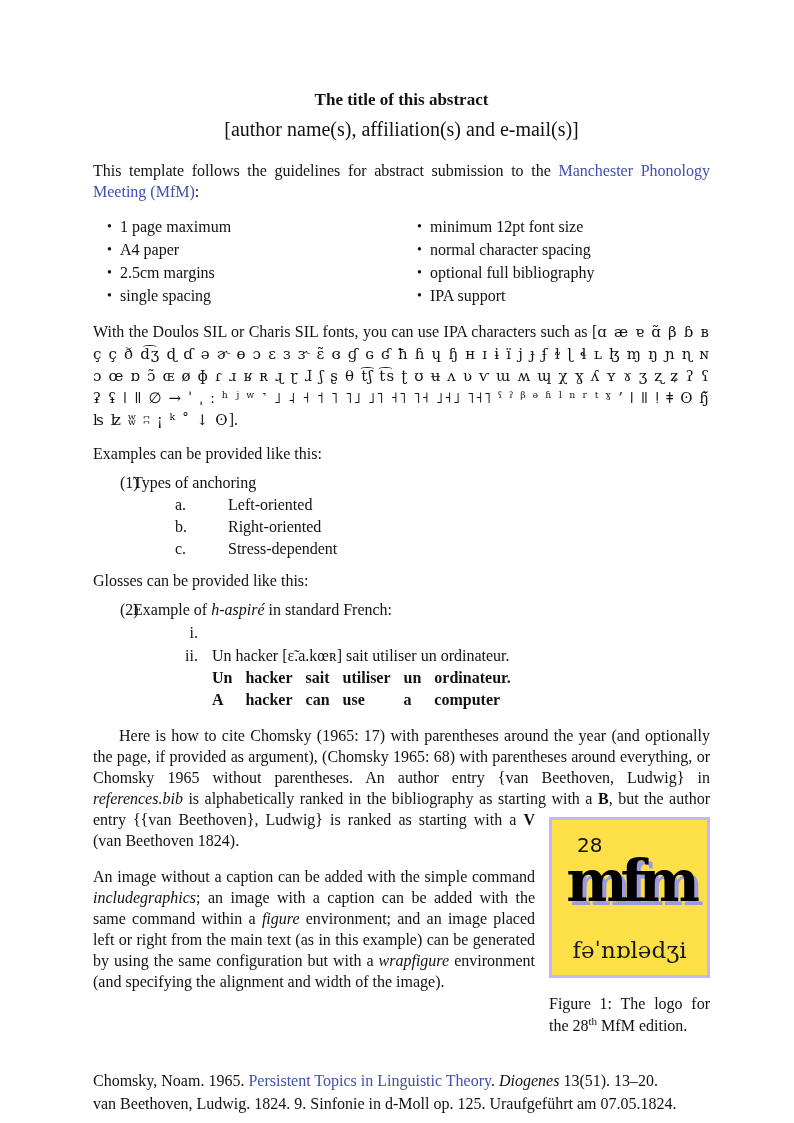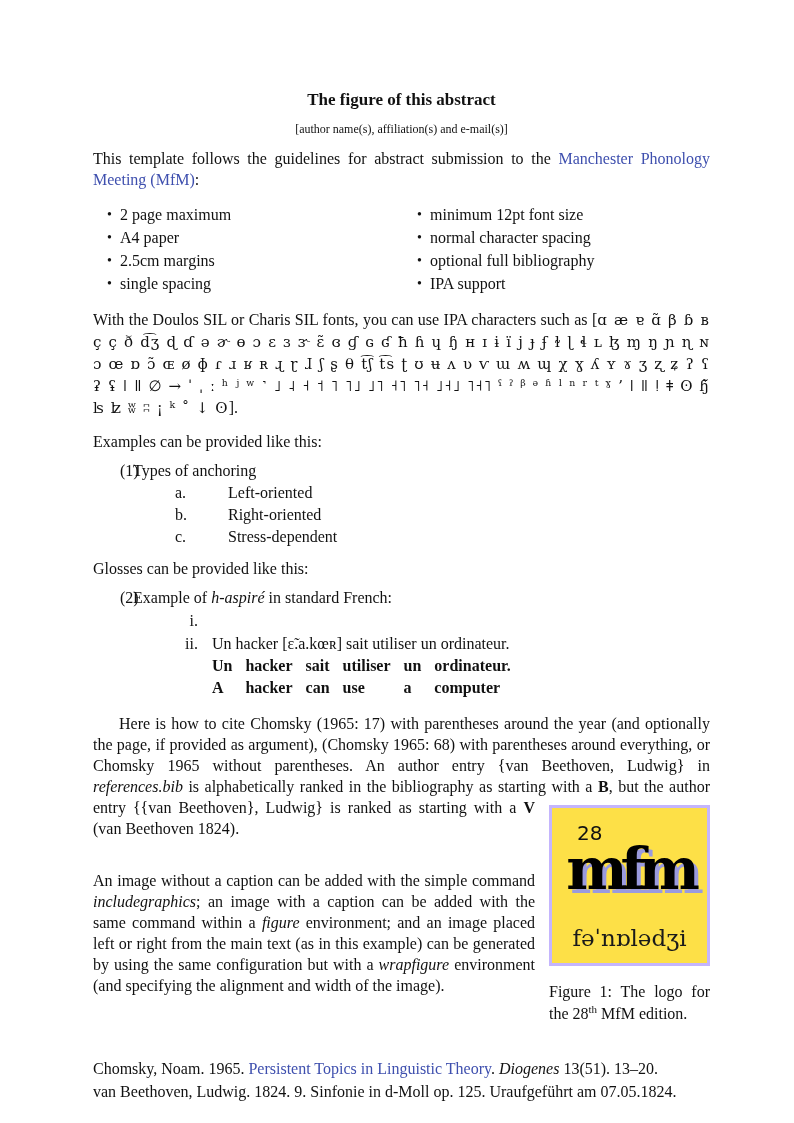--- a/index.html
+++ b/index.html
@@ -2,21 +2,21 @@
 <html><head>
 <meta charset="utf-8">
 <style>
   * { margin:0; padding:0; box-sizing:border-box; }
   html,body { background:#ffffff; }
   body { width:794px; height:1123px; font-family:"Liberation Serif", serif; color:#111; position:relative; overflow:hidden; }
   .page { width:794px; height:1123px; background:#fff; padding:90px 86px 0 93px; }
   .content { width:617px; font-size:16px; line-height:21px; }
 
   h1.doc-title { font-size:17px; line-height:20px; font-weight:bold; text-align:center; margin-bottom:9px; }
-  .authors { font-size:12px; text-align:center; margin-bottom:8px; }
+  .authors { font-size:20px; text-align:center; margin-bottom:20px; }
 
   p.just { text-align:justify; }
   a.doclink { text-decoration:none; cursor:pointer; }
 
   .intro { margin-bottom:13px; }
 
   .bullets { display:flex; margin:0 0 14px 0; }
   .bullets ul { list-style:none; }
   .bullets .col-left { width:310px; padding-left:27px; }
   .bullets .col-right { width:280px; padding-left:27px; }
@@ -50,42 +50,42 @@
   .fig-box { width:161px; height:161px; border:3px solid #c4b5fd; position:relative; background:#fde047; }
   .fig-28 { position:absolute; left:25px; top:15px; font-family:"DejaVu Sans",sans-serif; font-size:20px; color:#111; }
   .fig-logo { position:absolute; left:0; right:0; top:32px; text-align:center;
               font-family:"DejaVu Serif",serif; font-weight:bold; font-size:58px; line-height:58px;
               letter-spacing:-7px; color:#000; }
   .fig-ipa { position:absolute; left:0; right:0; bottom:14px; text-align:center;
              font-family:"DejaVu Serif","DejaVu Sans",serif; font-size:23px; color:#1a1a1a; }
   .fig-caption { margin-top:15px; text-align:justify; line-height:22px; font-size:16px; }
   sup { font-size:11px; vertical-align:super; line-height:0; }
 
-  .cite-par { text-align:justify; text-indent:26px; margin-bottom:31px; }
+  .cite-par { text-align:justify; text-indent:26px; margin-bottom:15px; }
   .img-par { text-align:justify; }
   em.it { font-style:italic; }
   b.bf { font-weight:bold; }
 
   .refs { clear:both; padding-top:32px; }
   .refs p { line-height:23px; }
 </style>
 </head>
 <body>
 
 <div class="page">
   <div class="content">
 
-    <h1 class="doc-title">The figure of this abstract</h1>
+    <h1 class="doc-title">The title of this abstract</h1>
     <div class="authors">[author name(s), affiliation(s) and e-mail(s)]</div>
 
     <p class="just intro"><span>This template follows the guidelines for abstract submission to the </span><a class="doclink link-colored" style="color: rgb(62, 79, 174);">Manchester Phonology Meeting (MfM)</a><span>:</span></p>
 
     <div class="bullets">
       <ul class="col-left">
-        <li>2 page maximum</li>
+        <li>1 page maximum</li>
         <li>A4 paper</li>
         <li>2.5cm margins</li>
         <li>single spacing</li>
       </ul>
       <ul class="col-right">
         <li>minimum 12pt font size</li>
         <li>normal character spacing</li>
         <li>optional full bibliography</li>
         <li>IPA support</li>
       </ul>

